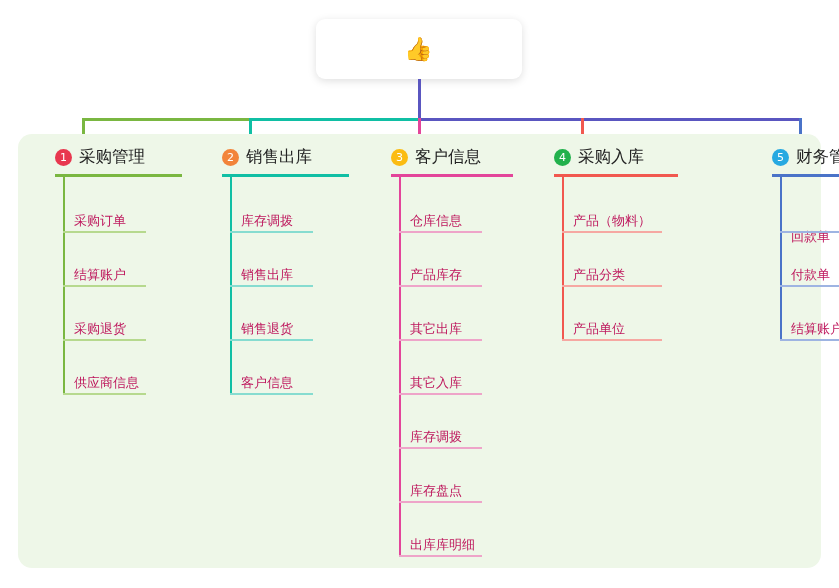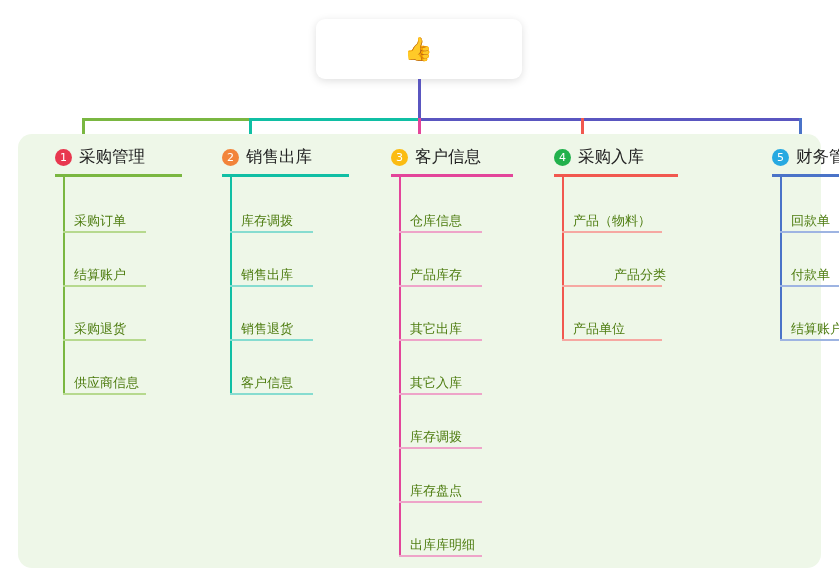--- a/index.html
+++ b/index.html
@@ -47,21 +47,21 @@
     width:17px;height:17px;border-radius:50%;
     color:#fff;font-size:11px;line-height:17px;text-align:center;
     font-family:"DejaVu Sans",sans-serif;flex:none;
   }
   .col-title{font-size:16.5px;color:#222;}
   .head-rule{position:absolute;left:18px;height:3px;}
 
   .spine{position:absolute;width:2px;}
 
   .item{
-    position:absolute;font-size:13px;color:#4d7c0f;white-space:nowrap;
+    position:absolute;font-size:13px;color:#be185d;white-space:nowrap;
   }
   .item-rule{position:absolute;height:2px;}
 </style>
 </head>
 <body>
 
 <div id="stage">
 
   <div class="root-card">
     <div class="root-label">
@@ -139,33 +139,33 @@
         </div>
         <div class="col" style="left: 518px;">
           <div class="col-head">
             <span class="badge" style="background: rgb(34, 177, 76);">4</span>
             <span class="col-title">采购入库</span>
           </div>
           <div class="head-rule" style="top: 40px; width: 124px; background: rgb(241, 88, 79);"></div>
           <div class="spine" style="left: 26px; top: 42px; height: 163px; background: rgb(241, 88, 79);"></div>
           <div class="item" style="left: 37px; top: 78px;">产品（物料）</div>
           <div class="item-rule" style="left: 26px; top: 97px; width: 100px; background: rgb(246, 168, 162);"></div>
-          <div class="item" style="left: 37px; top: 132px; margin-left: 41px;">产品分类</div>
+          <div class="item" style="left: 37px; top: 132px;">产品分类</div>
           <div class="item-rule" style="left: 26px; top: 151px; width: 100px; background: rgb(246, 168, 162);"></div>
           <div class="item" style="left: 37px; top: 186px; font-family: Liberation Mono, monospace;">产品单位</div>
           <div class="item-rule" style="left: 26px; top: 205px; width: 100px; background: rgb(246, 168, 162);"></div>
         </div>
         <div class="col" style="left: 736px;">
           <div class="col-head">
             <span class="badge" style="background: rgb(39, 169, 225);">5</span>
             <span class="col-title">财务管理</span>
           </div>
           <div class="head-rule" style="top: 40px; width: 112px; background: rgb(74, 115, 200);"></div>
           <div class="spine" style="left: 26px; top: 42px; height: 163px; background: rgb(74, 115, 200);"></div>
-          <div class="item" style="left: 37px; top: 78px;">回款单</div>
+          <div class="item" style="left: 37px; top: 94px;">回款单</div>
           <div class="item-rule" style="left: 26px; top: 97px; width: 78px; background: rgb(158, 180, 226);"></div>
           <div class="item" style="left: 37px; top: 132px; text-align: right;">付款单</div>
           <div class="item-rule" style="left: 26px; top: 151px; width: 78px; background: rgb(158, 180, 226);"></div>
           <div class="item" style="left: 37px; top: 186px;">结算账户</div>
           <div class="item-rule" style="left: 26px; top: 205px; width: 78px; background: rgb(158, 180, 226);"></div>
         </div>
       </div>
   </div>
 
 </div>

